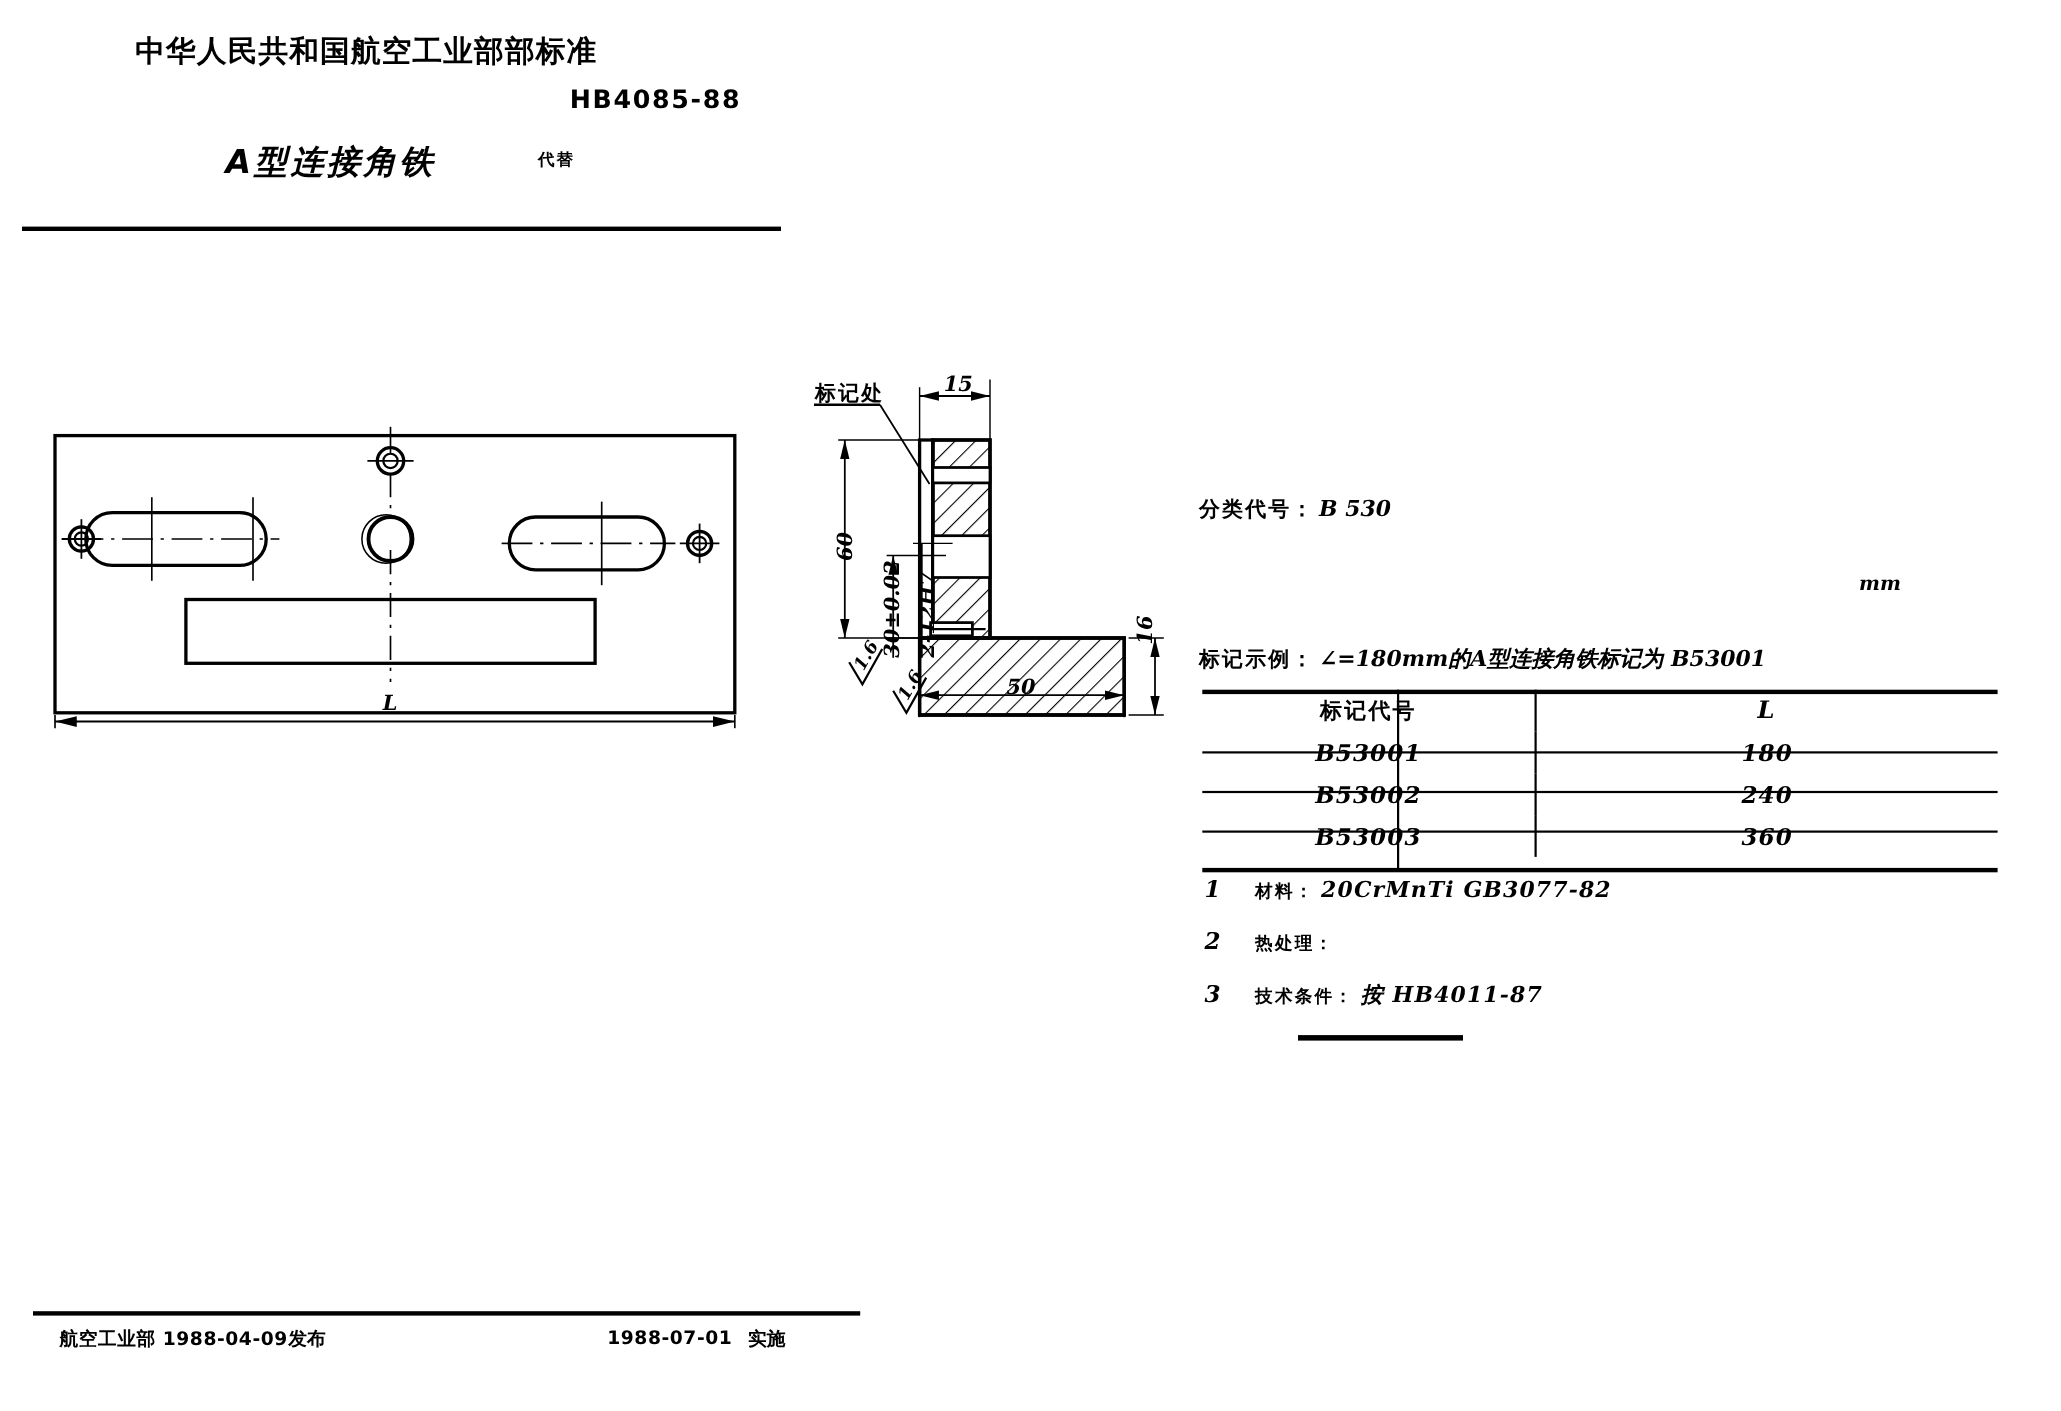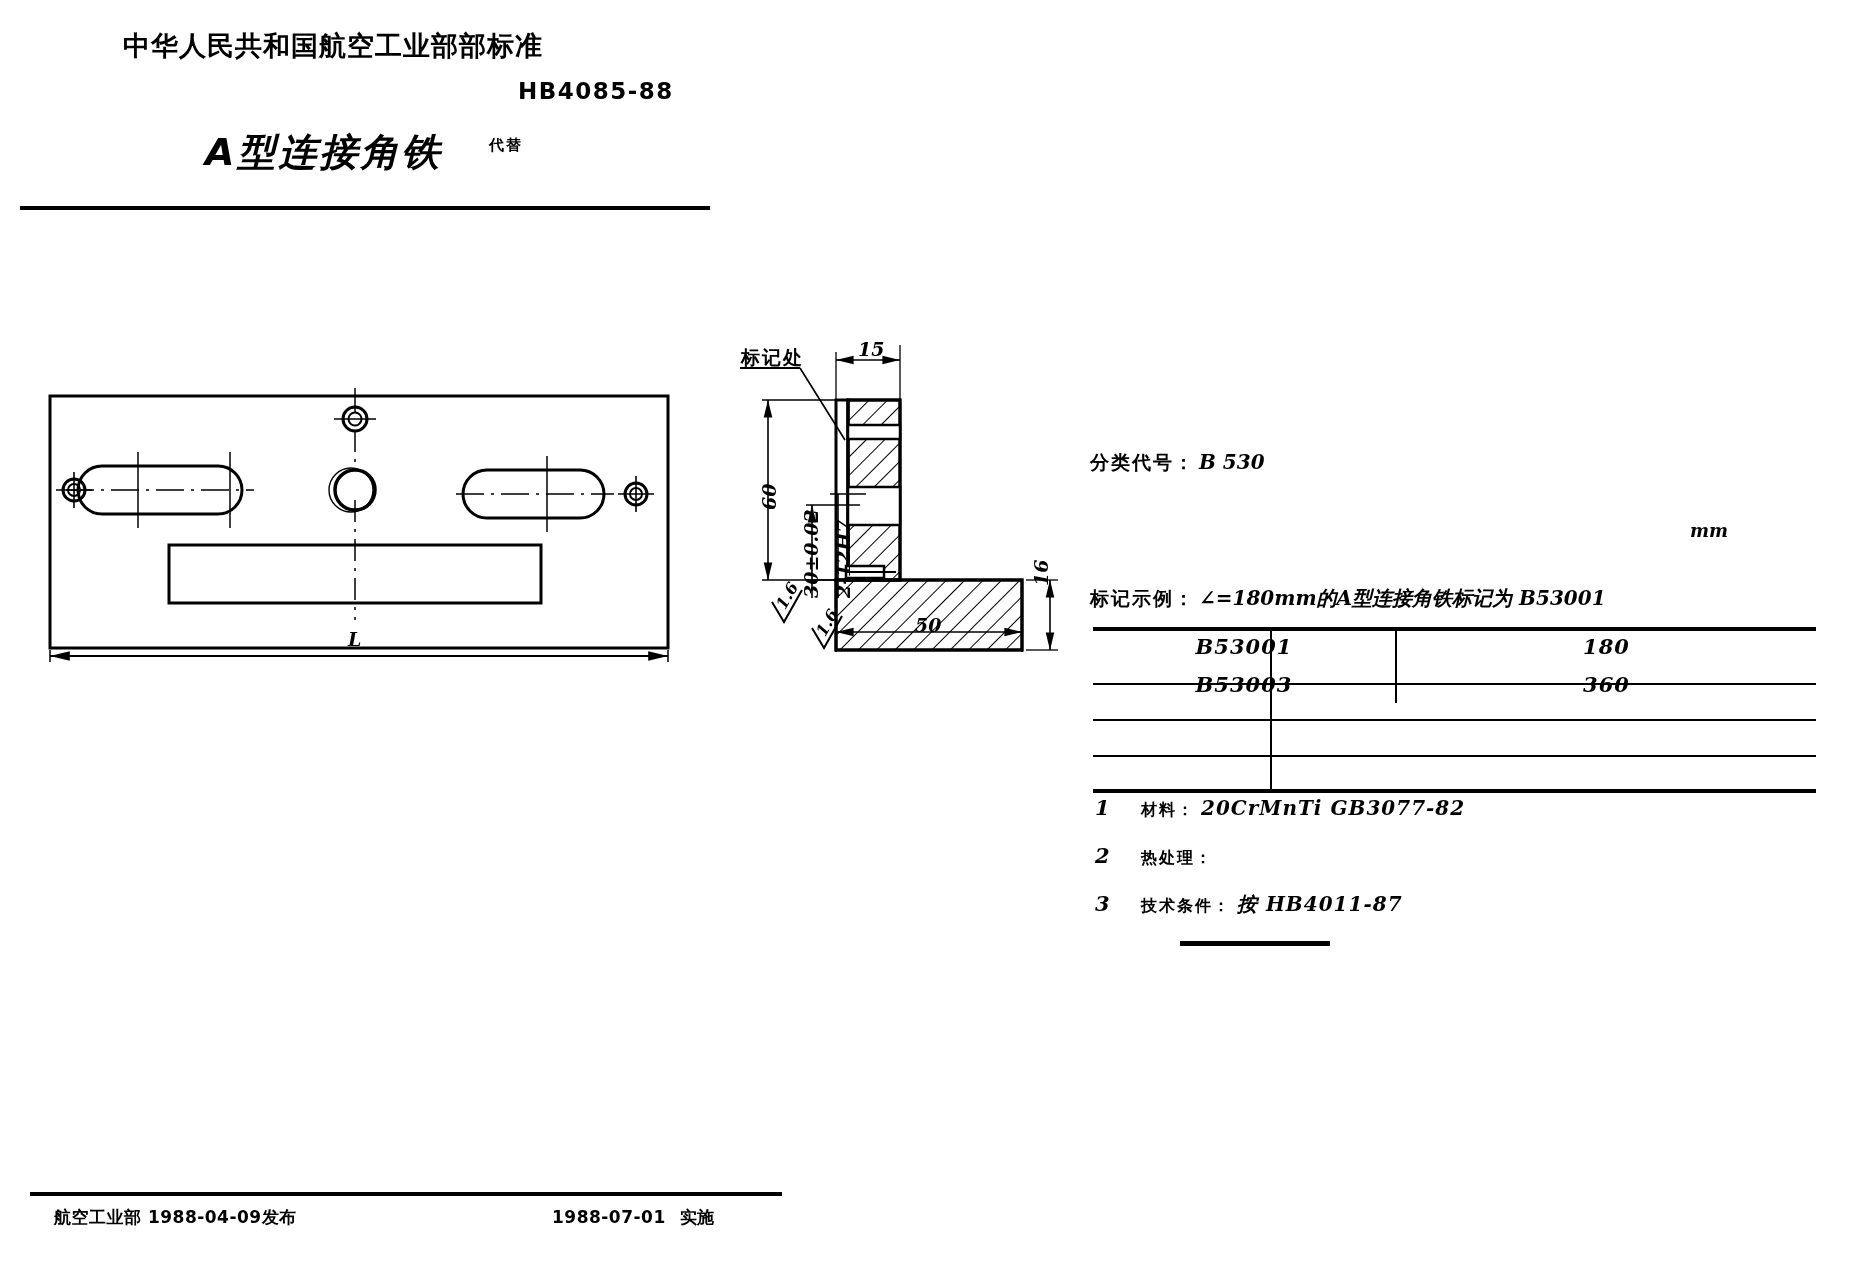--- a/index.html
+++ b/index.html
@@ -7,21 +7,21 @@
        font-family:"Liberation Serif",serif;color:#000;overflow:hidden;}
 
   .abs{position:absolute;}
 
   
   #std-org{left:123px;top:28px;font-family:"DejaVu Sans",sans-serif;
            font-weight:bold;font-size:27px;letter-spacing:1px;}
   #std-number{left:518px;top:78px;font-family:"DejaVu Sans",sans-serif;
               font-weight:bold;font-size:23px;letter-spacing:1.5px;text-align:center;}
   #part-title{left:205px;top:127px;font-family:"DejaVu Sans",sans-serif;
-              font-weight:bold;font-style:italic;font-size:38px;letter-spacing:3px;}
+              font-weight:bold;font-style:italic;font-size:30px;letter-spacing:3px;}
   #replaces{left:489px;top:136px;font-family:Liberation Serif, serif;
             font-weight:bold;font-size:15px;letter-spacing:2px;text-align:center;}
   #header-rule{left:20px;top:206px;width:690px;height:4px;background:#000;}
 
   
   #footer-rule{left:30px;top:1192px;width:752px;height:4px;background:#000;}
   #issuer{left:54px;top:1206px;font-family:"DejaVu Sans",sans-serif;
           font-weight:bold;font-size:17px;letter-spacing:.5px;}
   #publish{left:262px;top:1206px;font-family:"DejaVu Sans",sans-serif;
            font-weight:bold;font-size:17px;}
@@ -208,23 +208,31 @@
 
 <div class="tl-thick" style="left:1093px;top:627px;width:723px;"></div>
 <div class="tl-thin" style="left:1093px;top:683px;width:723px;"></div>
 <div class="tl-thin" style="left:1093px;top:719px;width:723px;"></div>
 <div class="tl-thin" style="left:1093px;top:755px;width:723px;"></div>
 <div class="tl-thick" style="left:1093px;top:789px;width:723px;"></div>
 <div class="abs" style="left:1270px;top:627px;width:2px;height:164px;background:#000;"></div>
 
 <table id="spec-table" class="abs">
   <tbody>
+    <tr class="hdr">
+      <td>标记代号</td>
+      <td class="l-head">L</td>
+    </tr>
     <tr>
       <td>B53001</td>
       <td>180</td>
+    </tr>
+    <tr>
+      <td>B53002</td>
+      <td>240</td>
     </tr>
     <tr>
       <td>B53003</td>
       <td>360</td>
     </tr>
   </tbody>
 </table>
 
 <div class="abs" id="notes">
   <div class="note-row">

